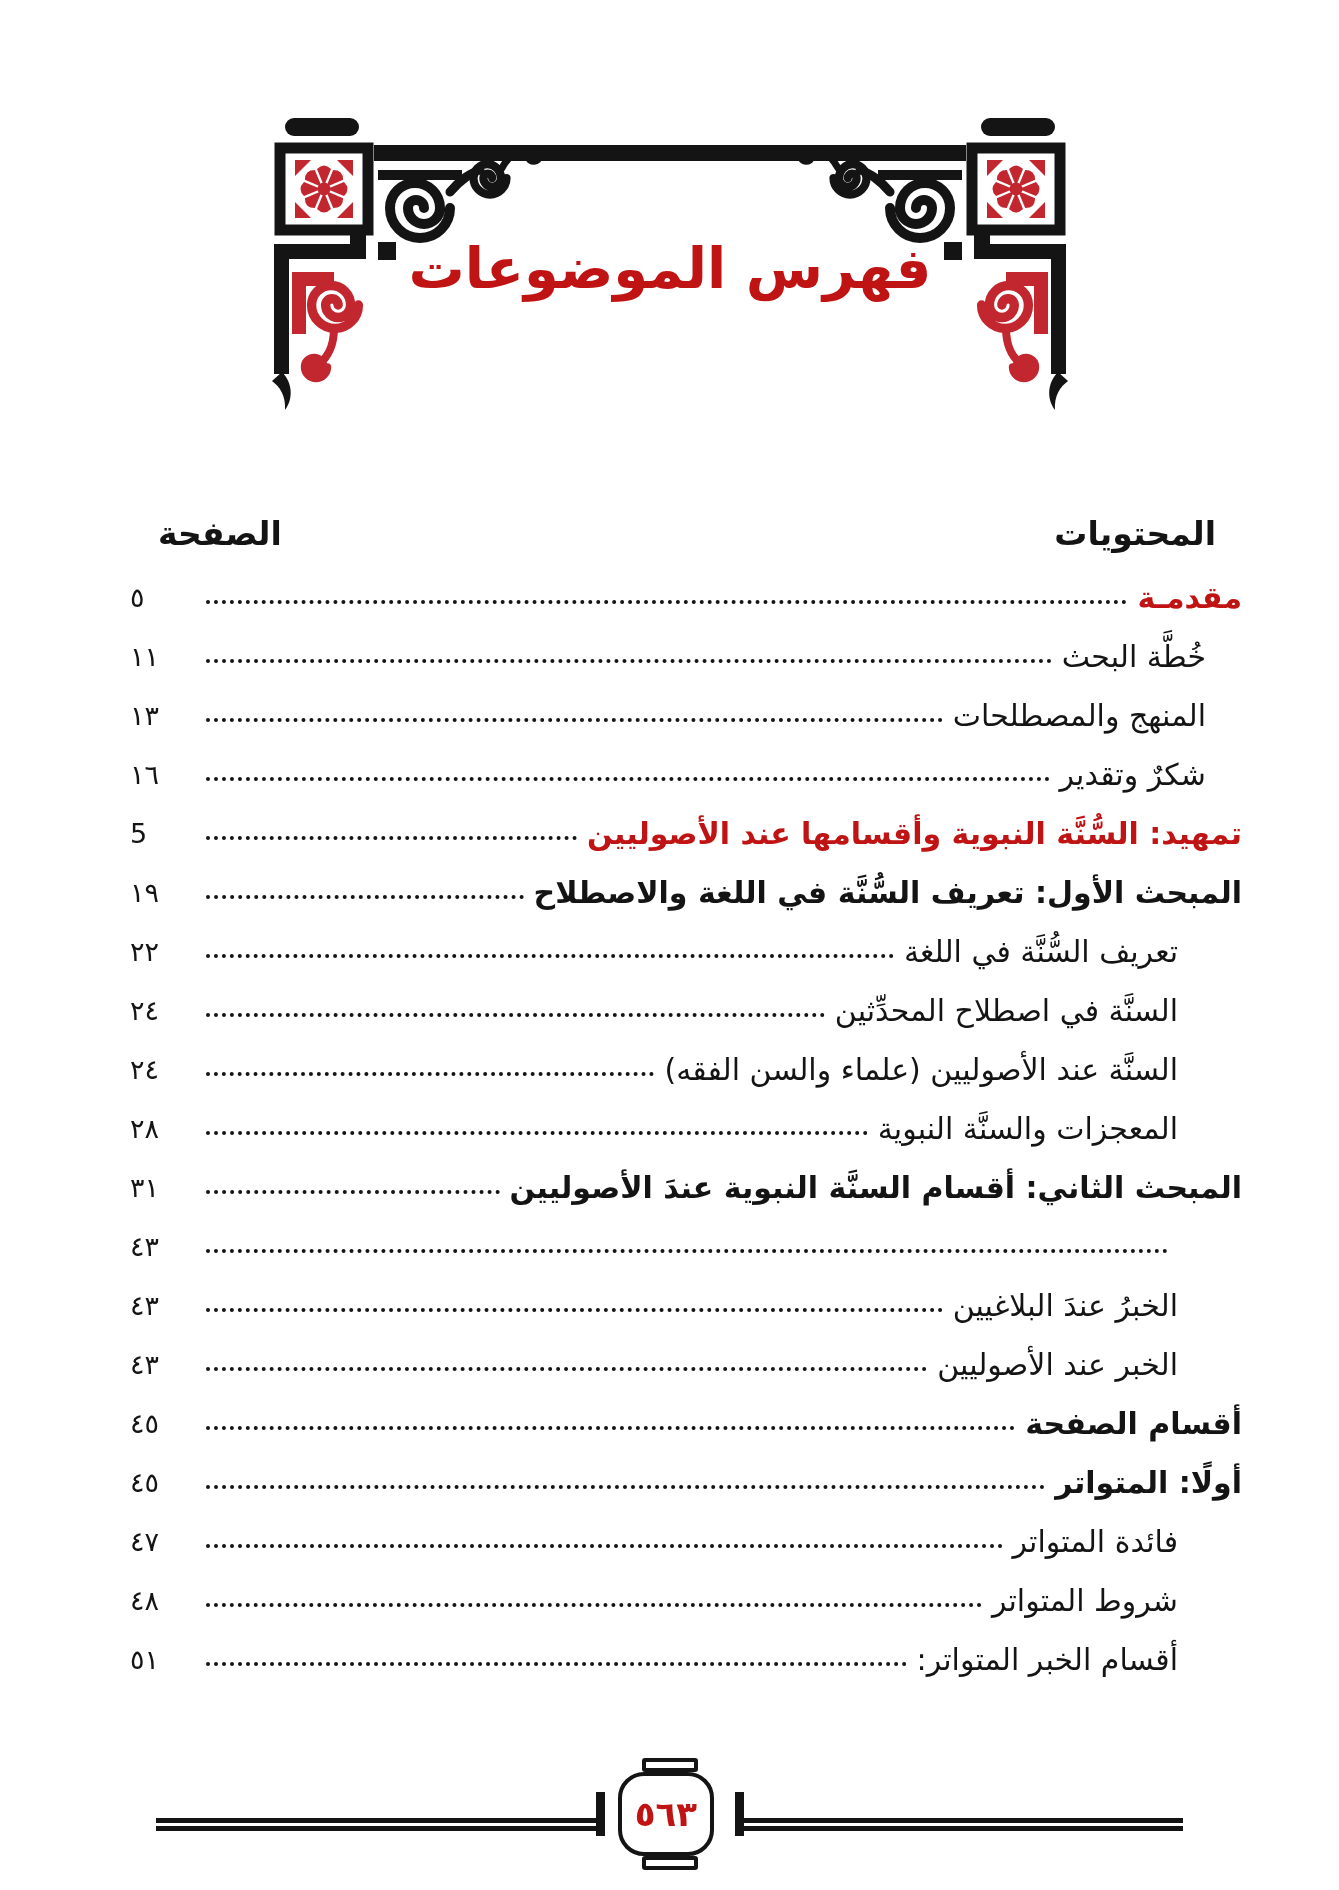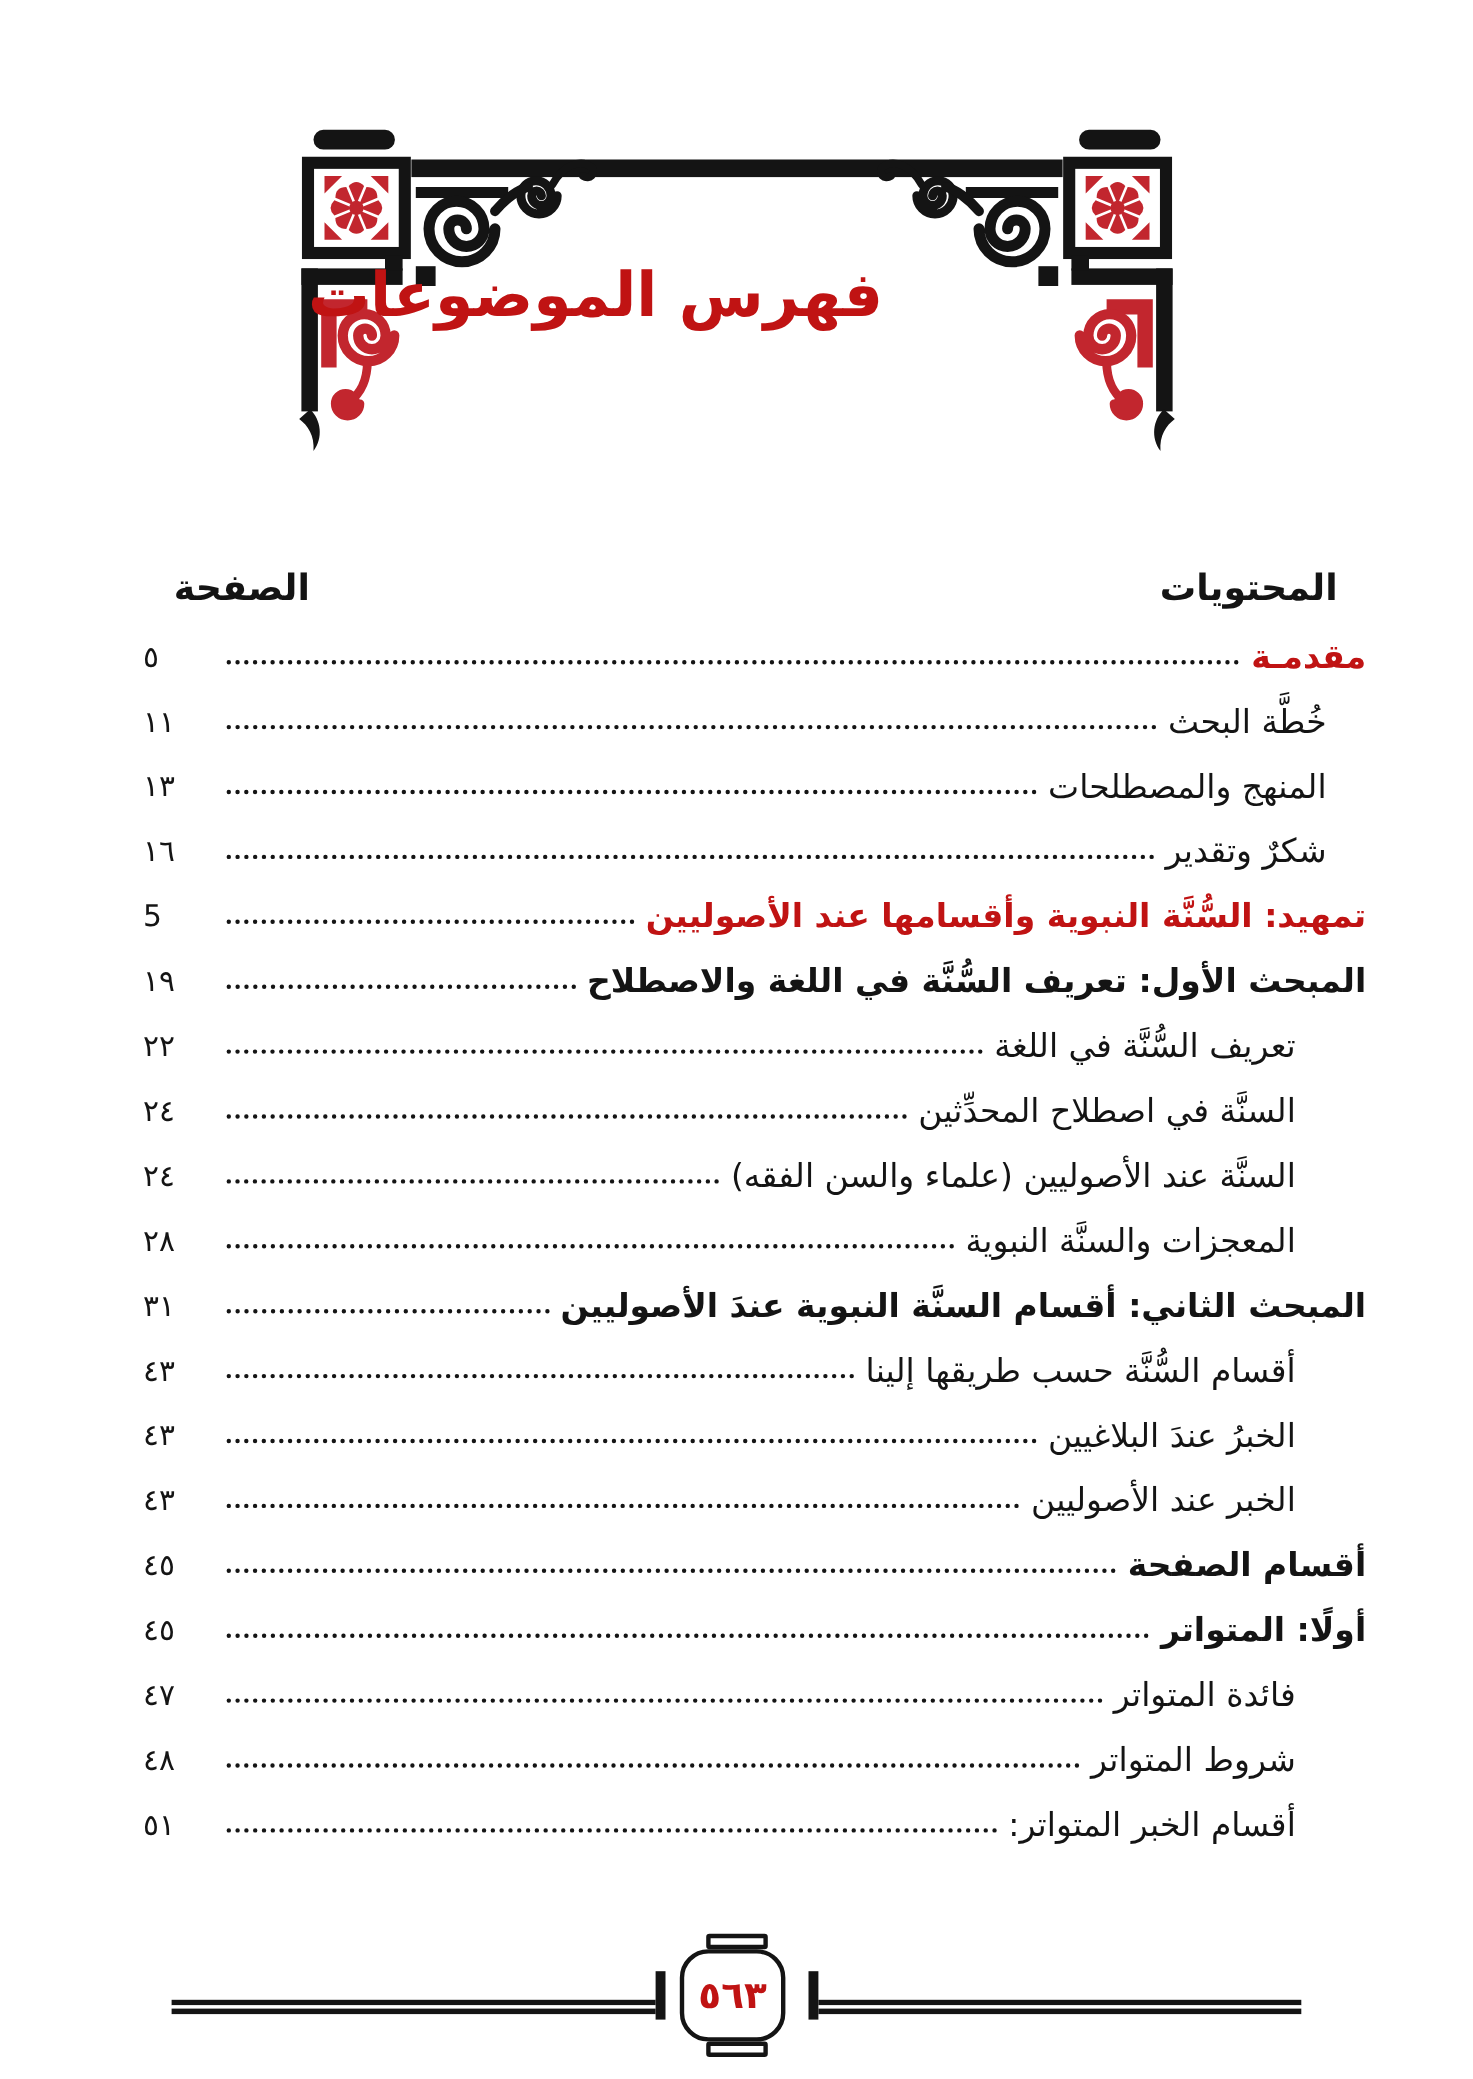--- a/index.html
+++ b/index.html
@@ -11,21 +11,21 @@
   body{
     width:1339px;height:1890px;position:relative;overflow:hidden;
     background:#ffffff;
     font-family:"DejaVu Sans","Liberation Sans",sans-serif;
     color:var(--ink);
   }
   
   .ornament{position:absolute;left:228px;top:86px;width:884px;height:340px;}
   .page-title{
     position:absolute;left:280px;top:236px;width:780px;
-    text-align:left;font-size:56px;font-weight:bold;color:var(--red);
+    text-align:center;font-size:56px;font-weight:bold;color:var(--red);
     direction:rtl;letter-spacing:1px;
   }
   
   .toc{position:absolute;left:130px;top:504px;width:1112px;direction:rtl;}
   .toc-head{
     display:flex;justify-content:space-between;align-items:center;
     height:58px;font-size:33px;font-weight:bold;
     padding-right:26px;padding-left:28px;box-sizing:border-box;
   }
   .toc-row{
@@ -184,21 +184,20 @@
     <span class="t">المعجزات والسنَّة النبوية</span>
     <span class="dots"></span>
     <span class="p">٢٨</span>
   </div>
       <div class="toc-row s-bold ind0">
     <span class="t">المبحث الثاني: أقسام السنَّة النبوية عندَ الأصوليين</span>
     <span class="dots"></span>
     <span class="p">٣١</span>
   </div>
       <div class="toc-row s-normal ind2">
-    <span class="t">أقسام السُّنَّة حسب طريقها إلينا</span>
     <span class="dots"></span>
     <span class="p">٤٣</span>
   </div>
       <div class="toc-row s-normal ind2">
     <span class="t">الخبرُ عندَ البلاغيين</span>
     <span class="dots"></span>
     <span class="p">٤٣</span>
   </div>
       <div class="toc-row s-normal ind2">
     <span class="t">الخبر عند الأصوليين</span>

